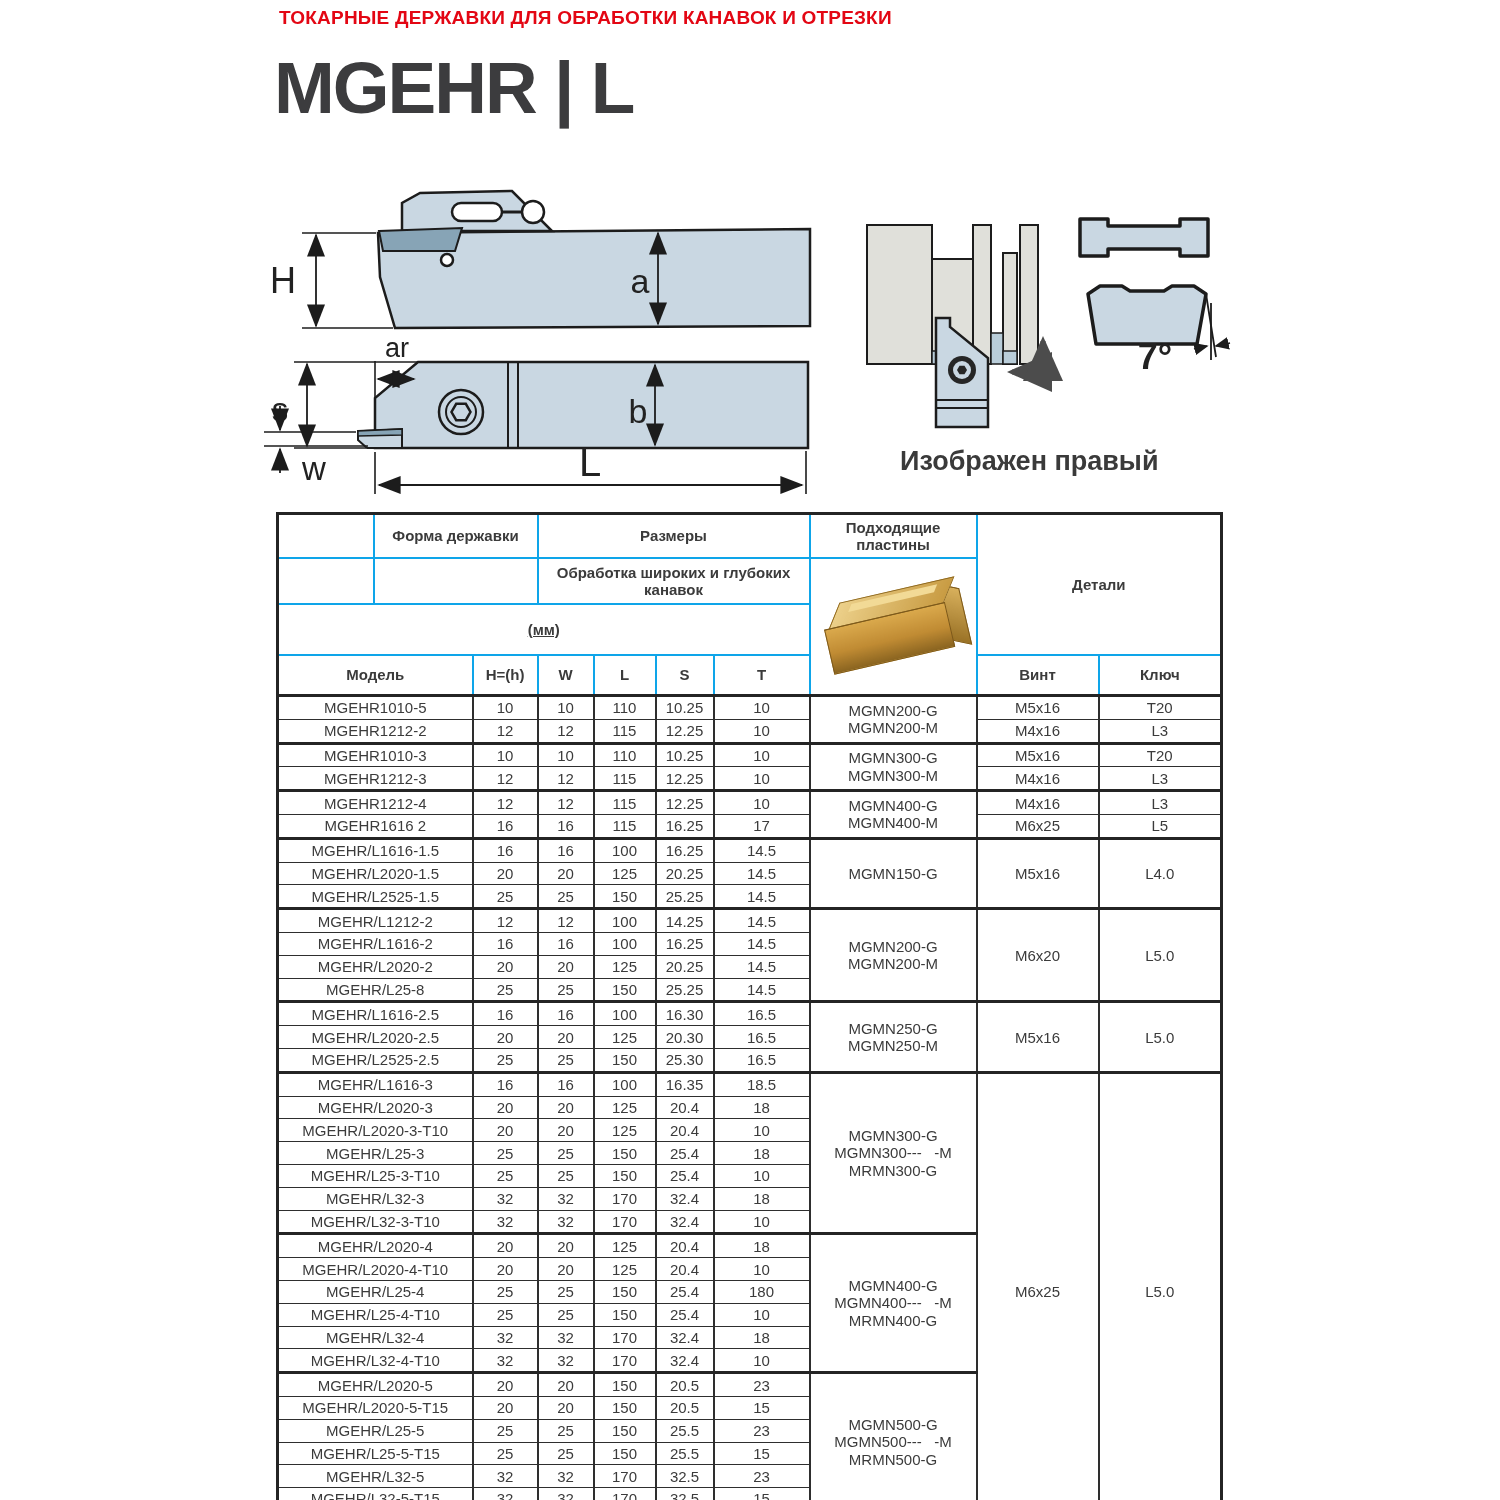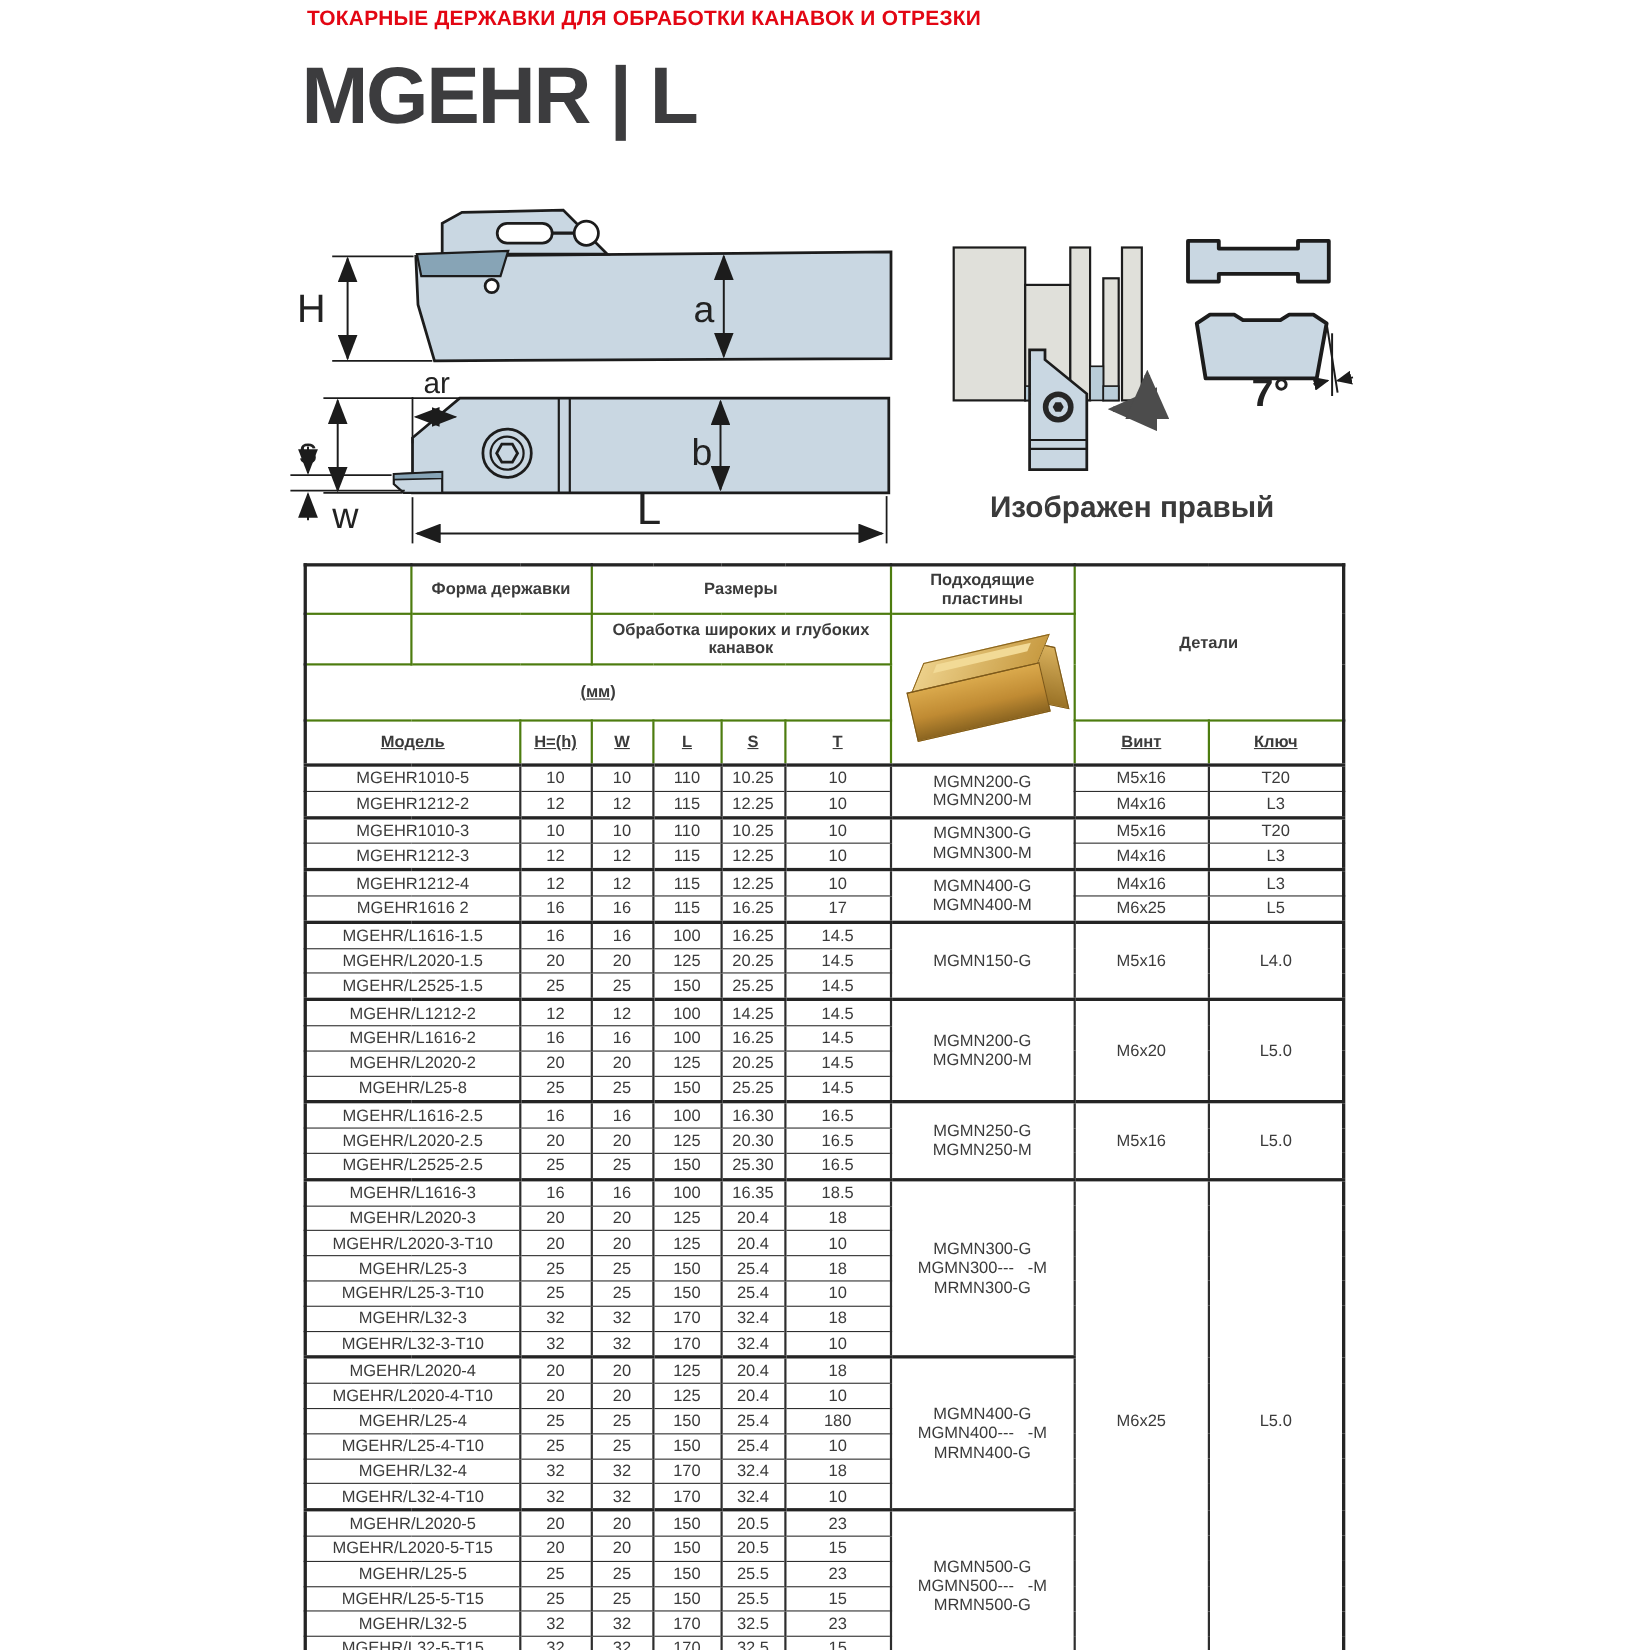--- a/index.html
+++ b/index.html
@@ -7,22 +7,22 @@
         font-family:"Liberation Sans", sans-serif;color:#3a3a3a;}
   .eyebrow{position:absolute;left:279px;top:7px;font-size:19px;font-weight:bold;color:#e30613;letter-spacing:.2px;white-space:nowrap;}
   .title{position:absolute;left:274px;top:22px;font-size:73px;font-weight:bold;color:#3c3c3e;letter-spacing:-2px;white-space:nowrap;margin-top:24px;}
   .drawing{position:absolute;left:250px;top:155px;width:1000px;height:345px;}
 
   
   .table-wrap{position:absolute;left:276px;top:512px;}
   table.tbl{border-collapse:collapse;table-layout:fixed;width:944px;border:3px solid #242424;}
   table.tbl td{font-size:15px;color:#3b3b3b;text-align:center;vertical-align:middle;padding:0;overflow:hidden;}
   
-  td.hd{border:2px solid #4d7c0f;font-weight:bold;font-size:15px;color:#333;}
-  tr.h1{height:44px;} tr.h2{height:46px;} tr.h3{height:51px;} tr.h4{height:41px;text-decoration:underline;}
+  td.hd{border:2px solid #0ea5e9;font-weight:bold;font-size:15px;color:#333;}
+  tr.h1{height:44px;} tr.h2{height:46px;} tr.h3{height:51px;} tr.h4{height:41px;}
   tr.h4 td.hd{border-bottom:3px solid #242424;}
   td.units{text-align:right;padding-right:9px;text-decoration:underline;}
   td.photo-cell{background:#fff;}
   
   tbody.bt td{border:1px solid #2e2e2e;border-left-width:2px;border-right-width:2px;height:21.8px;}
   tbody.bt tr.gs td{border-top-width:3px;border-top-color:#242424;}
   td.c-model{text-align:left;padding-left:13px;font-size:15.5px;white-space:nowrap;}
   td.c-ins{font-size:15px;line-height:17.5px;white-space:pre;}
   td.c-part{font-size:15px;}
 

